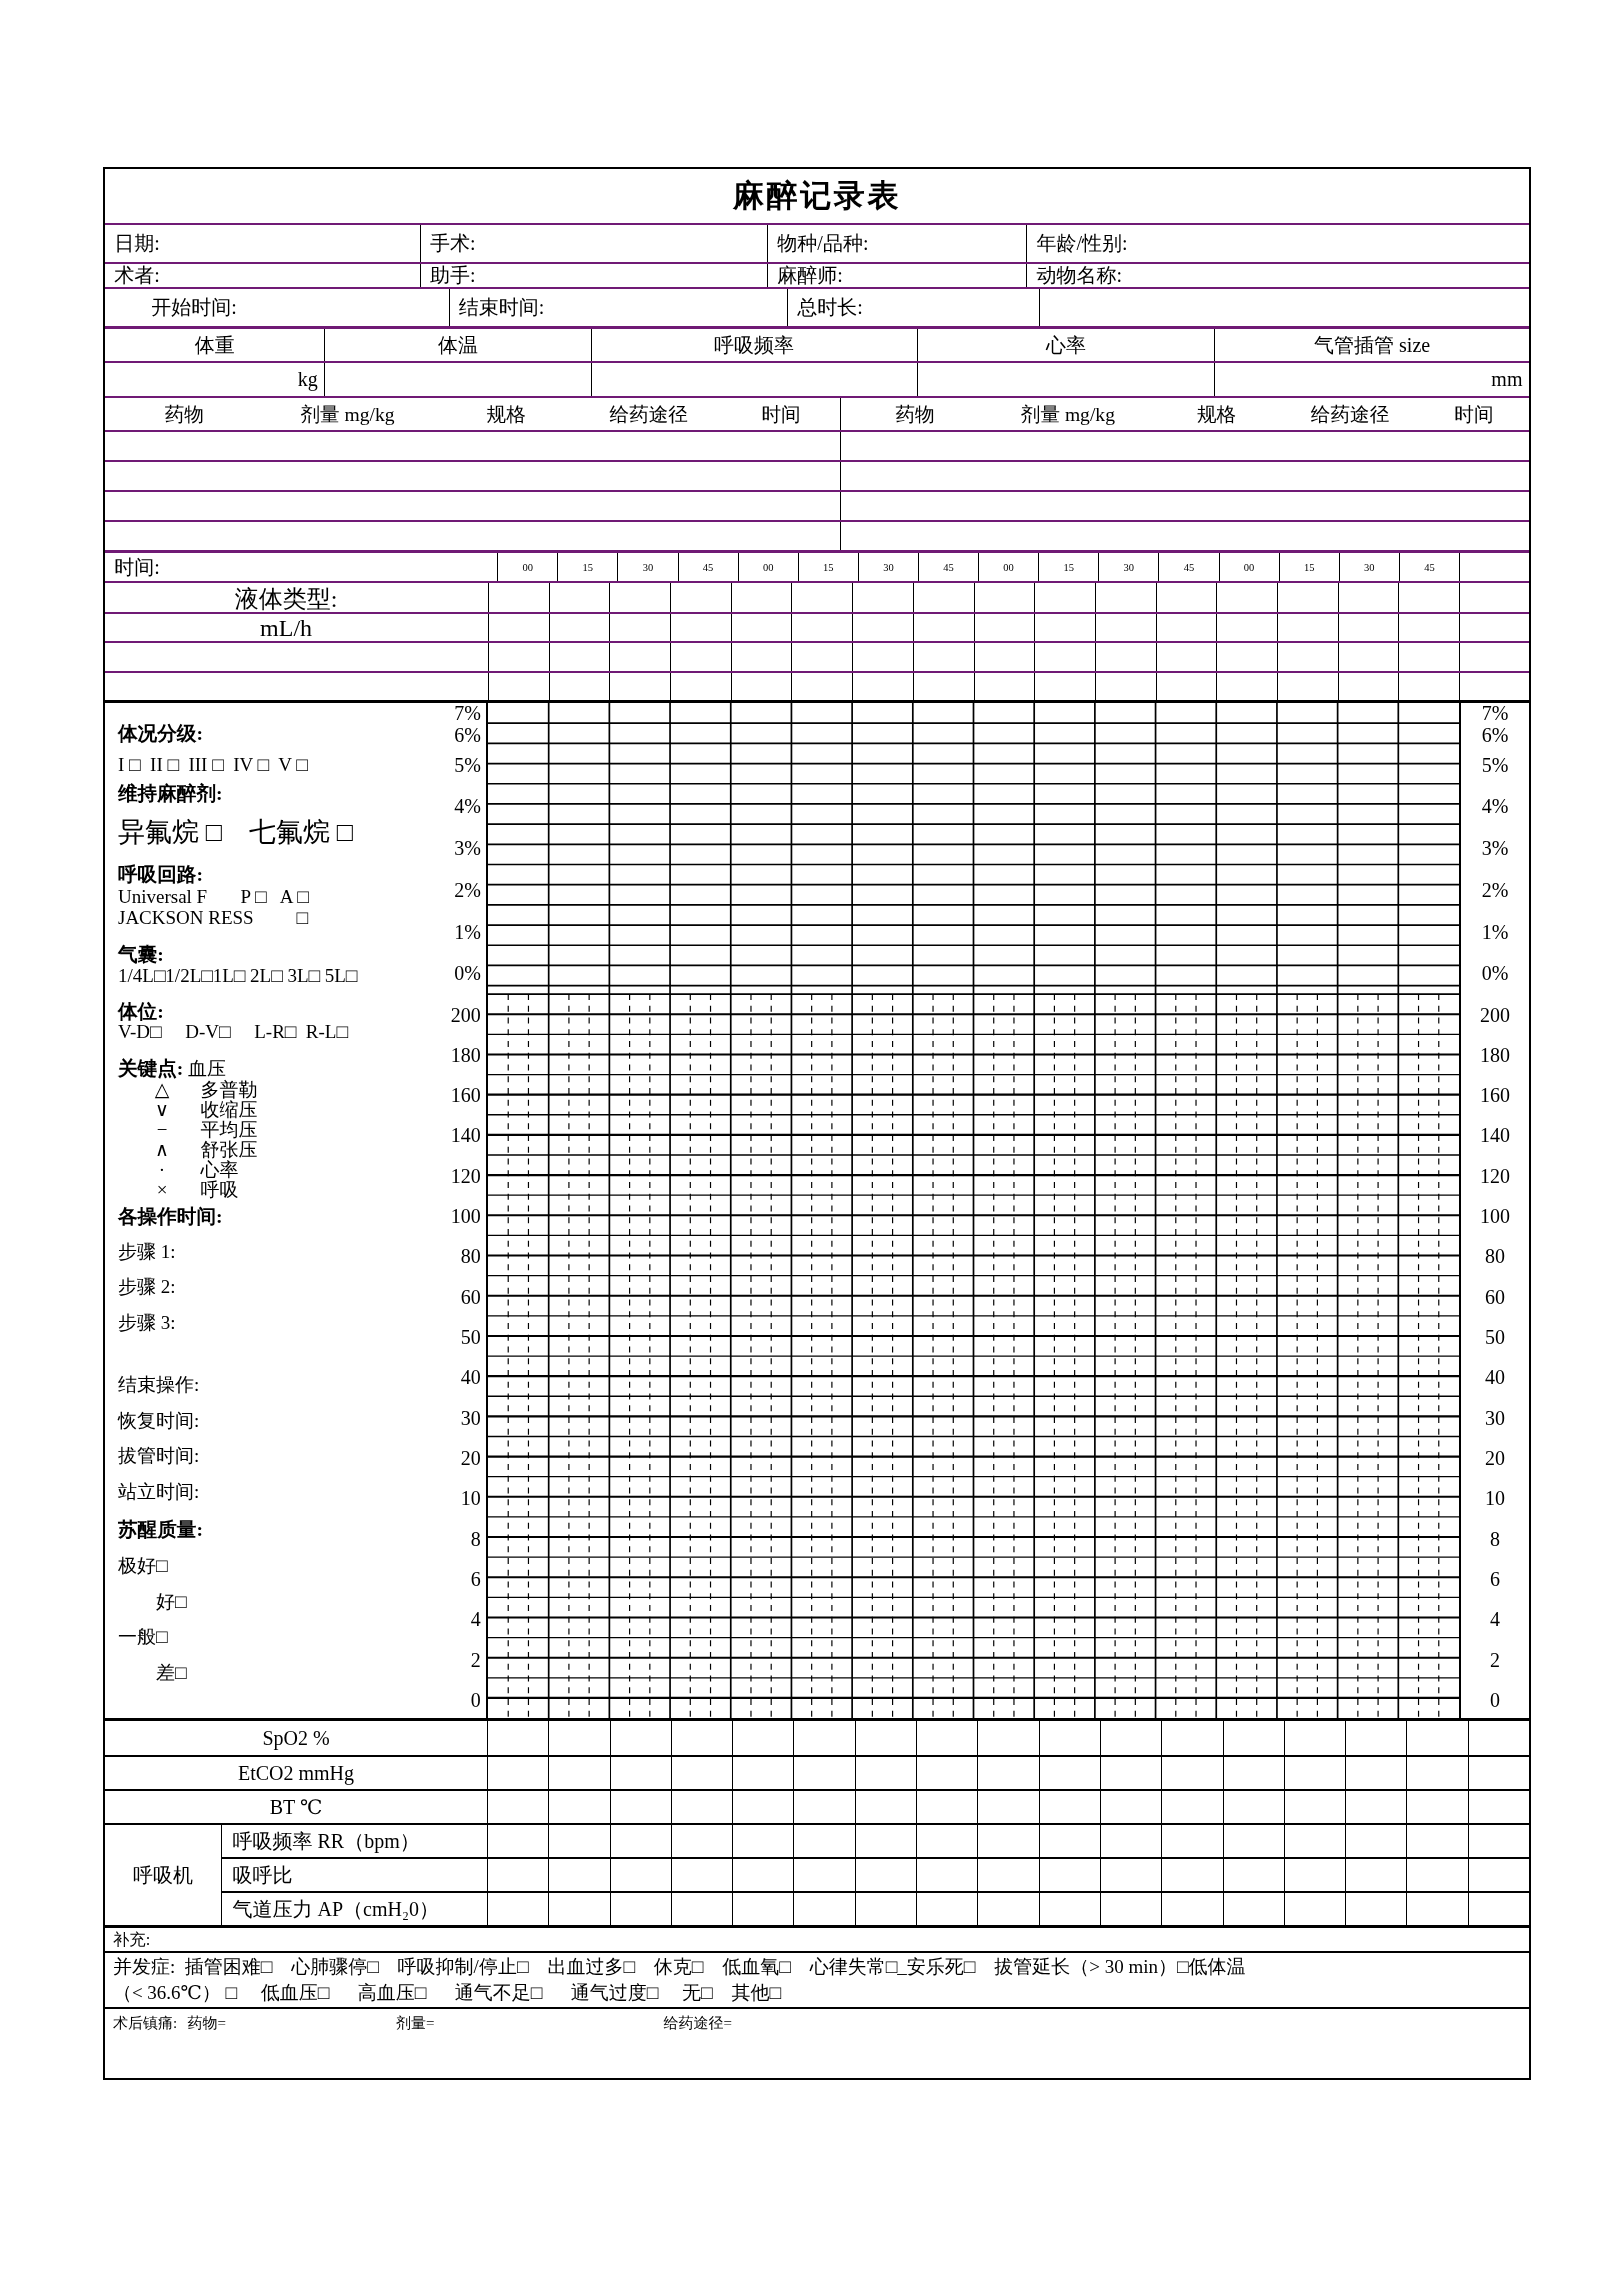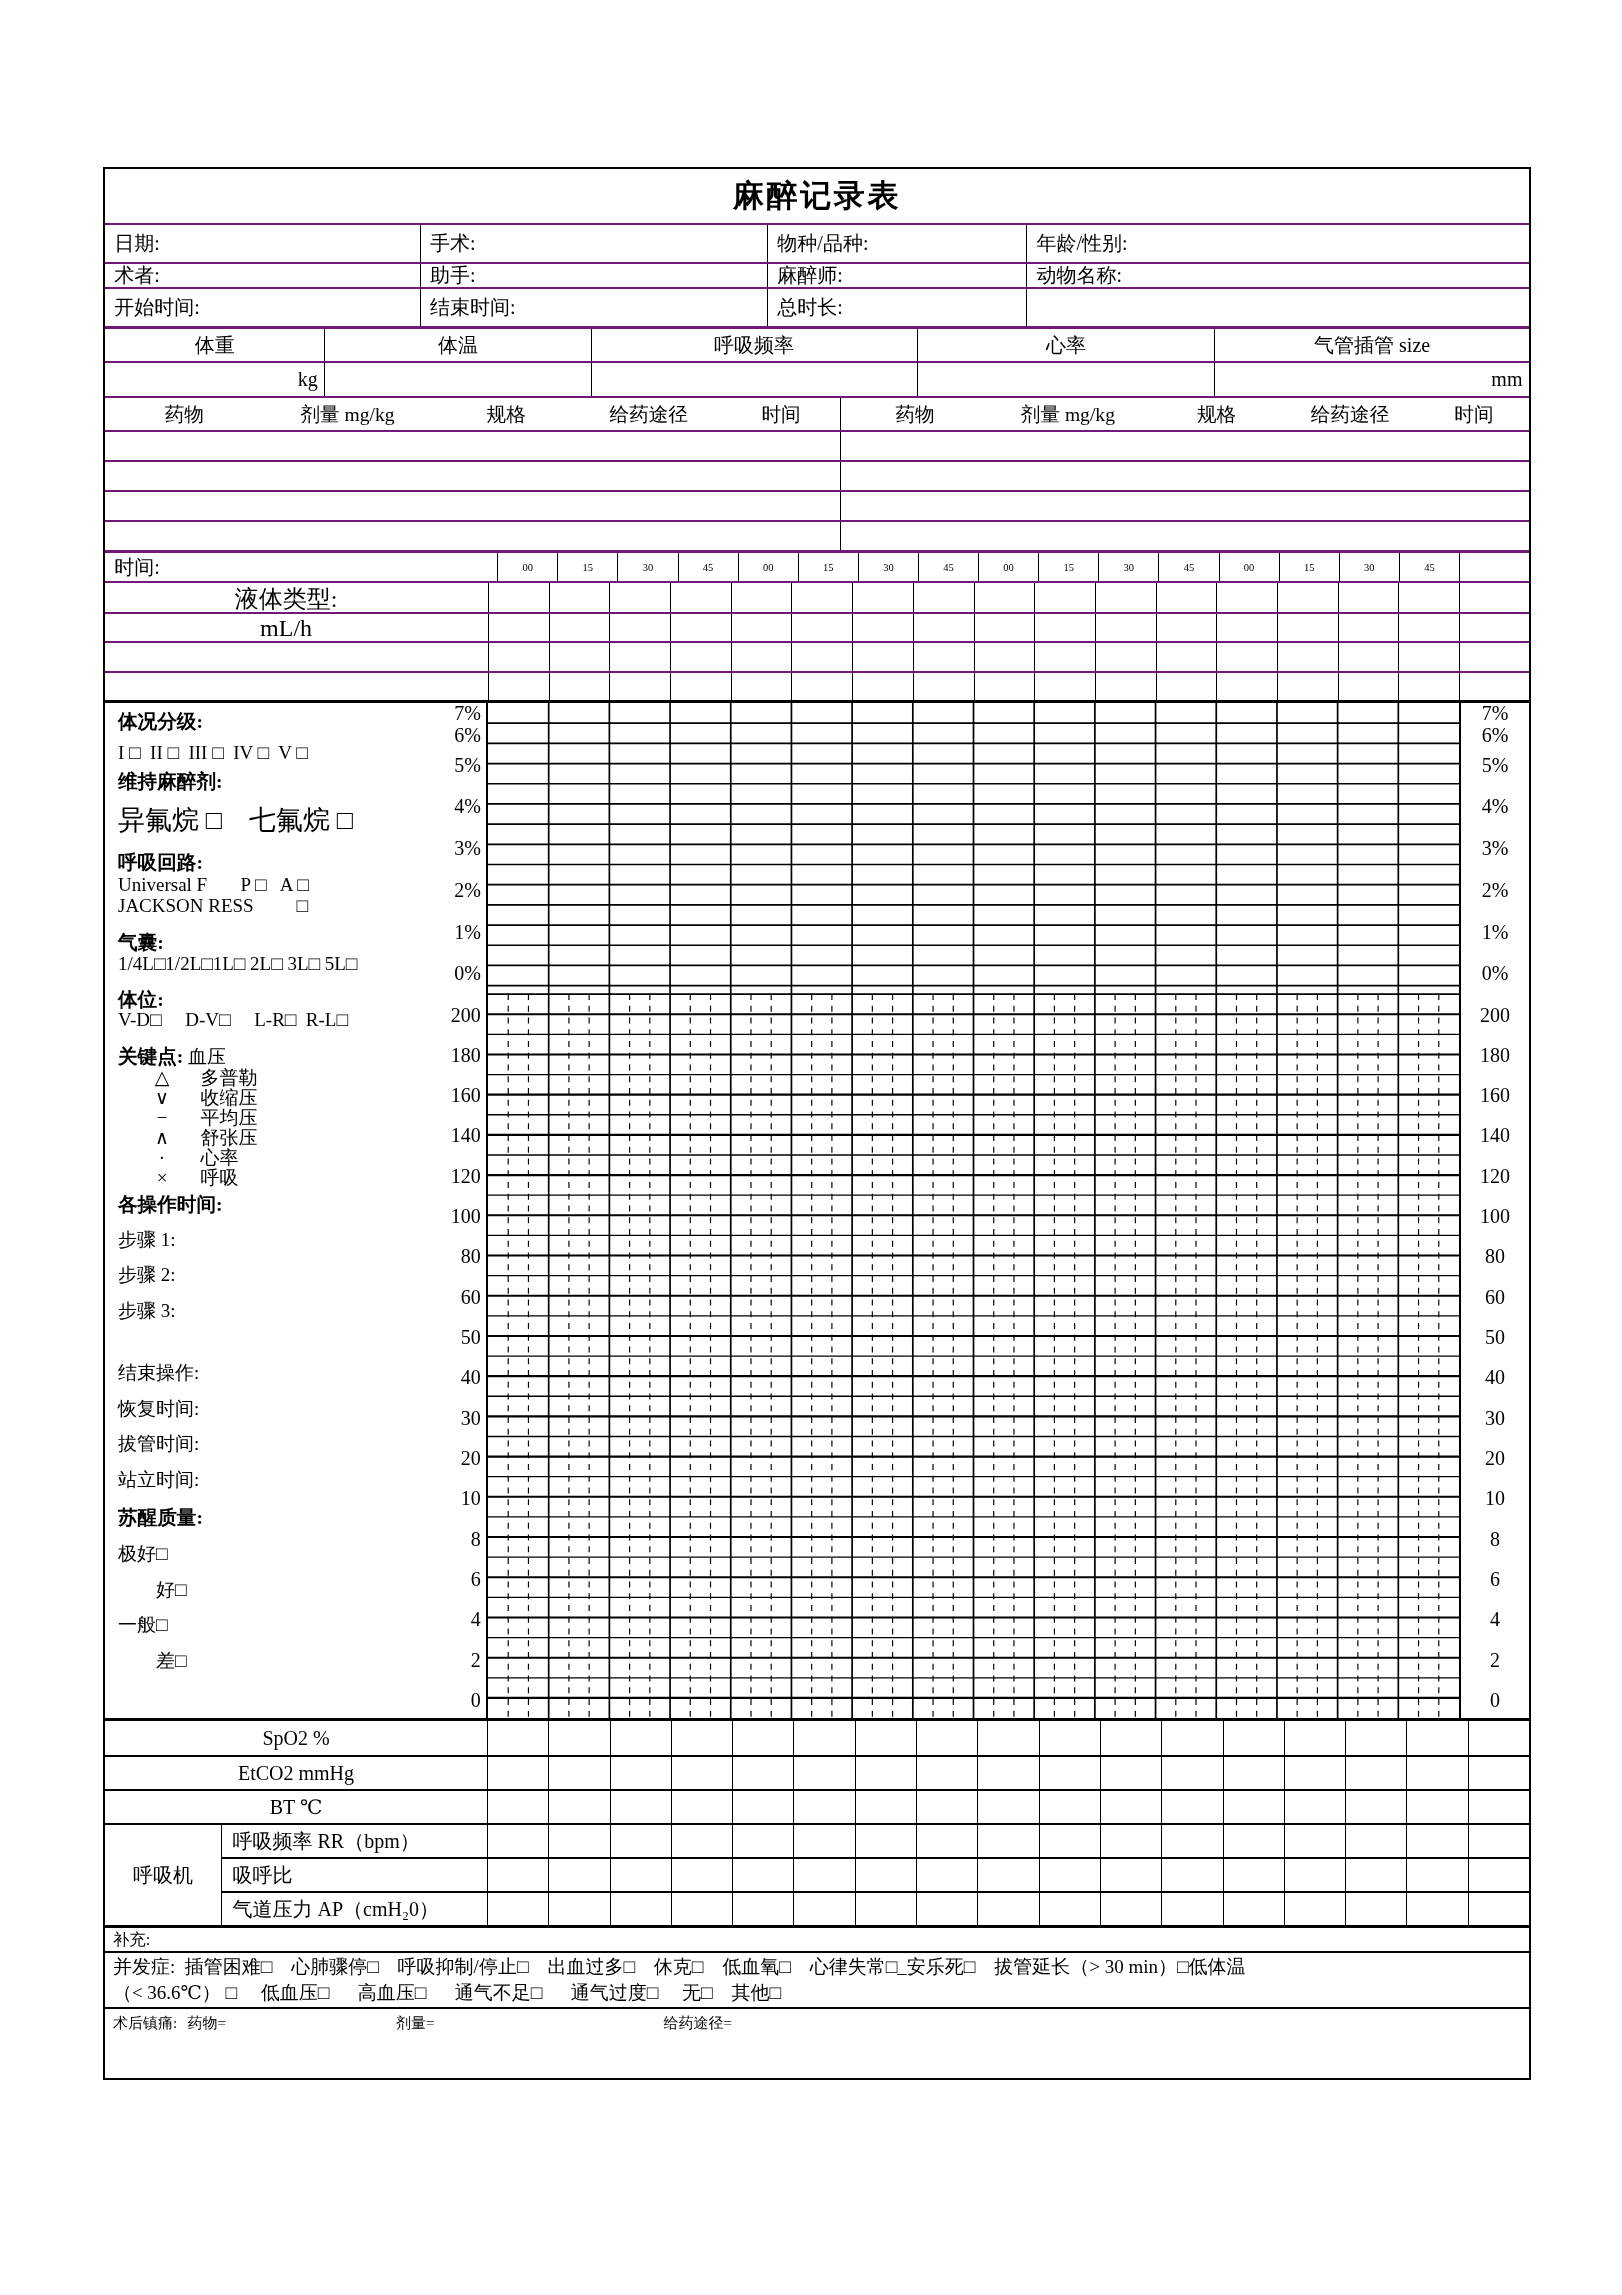--- a/index.html
+++ b/index.html
@@ -25,21 +25,21 @@
   .druglab .c{position:relative;font-size:19.6px;}
   .druglab .dl{position:absolute;top:50%;transform:translate(-50%,-50%);white-space:nowrap;}
   .lblcol{width:383px;flex:0 0 383px;}
   .rcol{width:70px;flex:0 0 70px;border-left:1.3px solid #000;box-sizing:border-box;}
   .tick{flex:1;border-left:1.3px solid #000;box-sizing:border-box;display:flex;align-items:center;justify-content:center;}
   .fluidlbl{display:flex;justify-content:flex-start;align-items:center;width:100%;padding:0 30px 0 9.2px;box-sizing:border-box;font-size:24px;flex-direction:column;}
   .timelbl{padding-left:9.2px;font-size:20px;}
   
   .chartband{display:flex;height:1018px;border-top:3.3px solid #000;box-sizing:border-box;}
   .lp{width:383px;flex:0 0 383px;position:relative;border-right:2px solid #000;box-sizing:border-box;overflow:hidden;}
-  .lp-text{position:absolute;left:0;top:0;width:308px;padding:5.2px 0 0 13px;box-sizing:border-box;}
+  .lp-text{position:absolute;left:0;top:12px;width:308px;padding:5.2px 0 0 13px;box-sizing:border-box;}
   .lp-line{font-size:19px;line-height:20px;white-space:pre;}
   .lp-line.h{font-weight:bold;font-size:19.6px;}
   .lp-line.big{font-size:27px;line-height:30px;}
   .lp-line.ind{padding-left:38px;}
   .lp-line .sym{display:inline-block;width:33px;margin-left:27.5px;text-align:center;}
   .lp-line .symlab{margin-left:22px;}
   .lp-line .mixh{font-weight:bold;font-size:19.6px;}
   .scale-lab{position:absolute;right:5.2px;height:21px;line-height:21px;font-size:20px;text-align:right;width:79px;}
   .gridmid{flex:1;position:relative;}
   .gridmid svg{position:absolute;inset:0;width:100%;height:100%;}
@@ -75,21 +75,21 @@
       <div class="c hcell" style="width: 24.4%;">手术:</div>
       <div class="c hcell" style="width: 18.2%;">物种/品种:</div>
       <div class="c hcell" style="width: 35.3%;">年龄/性别:</div>
     </div>
   <div class="row" id="hrow2" style="height: 25px;">
       <div class="c hcell" style="width: 22.1%;">术者:</div>
       <div class="c hcell" style="width: 24.4%;">助手:</div>
       <div class="c hcell" style="width: 18.2%;">麻醉师:</div>
       <div class="c hcell" style="width: 35.3%;">动物名称:</div>
     </div>
-  <div class="row" id="hrow3" style="height: 39px;">
+  <div class="row" id="hrow3" style="height: 39px; padding-left: 37px;">
       <div class="c hcell" style="width: 22.1%;">开始时间:</div>
       <div class="c hcell" style="width: 24.4%;">结束时间:</div>
       <div class="c hcell" style="width: 18.2%;">总时长:</div>
       <div class="c hcell" style="width: 35.3%;"></div>
     </div>
 
   <div class="row sep vhead" id="vhead" style="height: 35px;">
       <div class="c" style="width: 15.4%;">体重</div>
       <div class="c" style="width: 18.7%;">体温</div>
       <div class="c" style="width: 22.9%;">呼吸频率</div>

